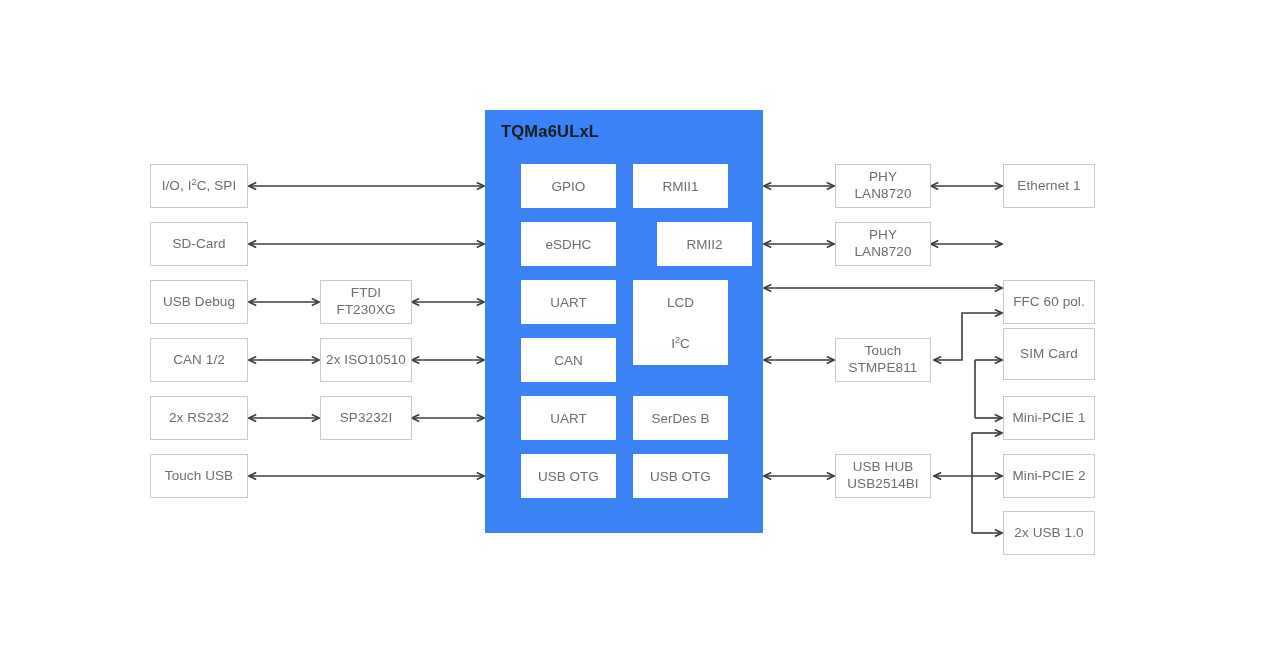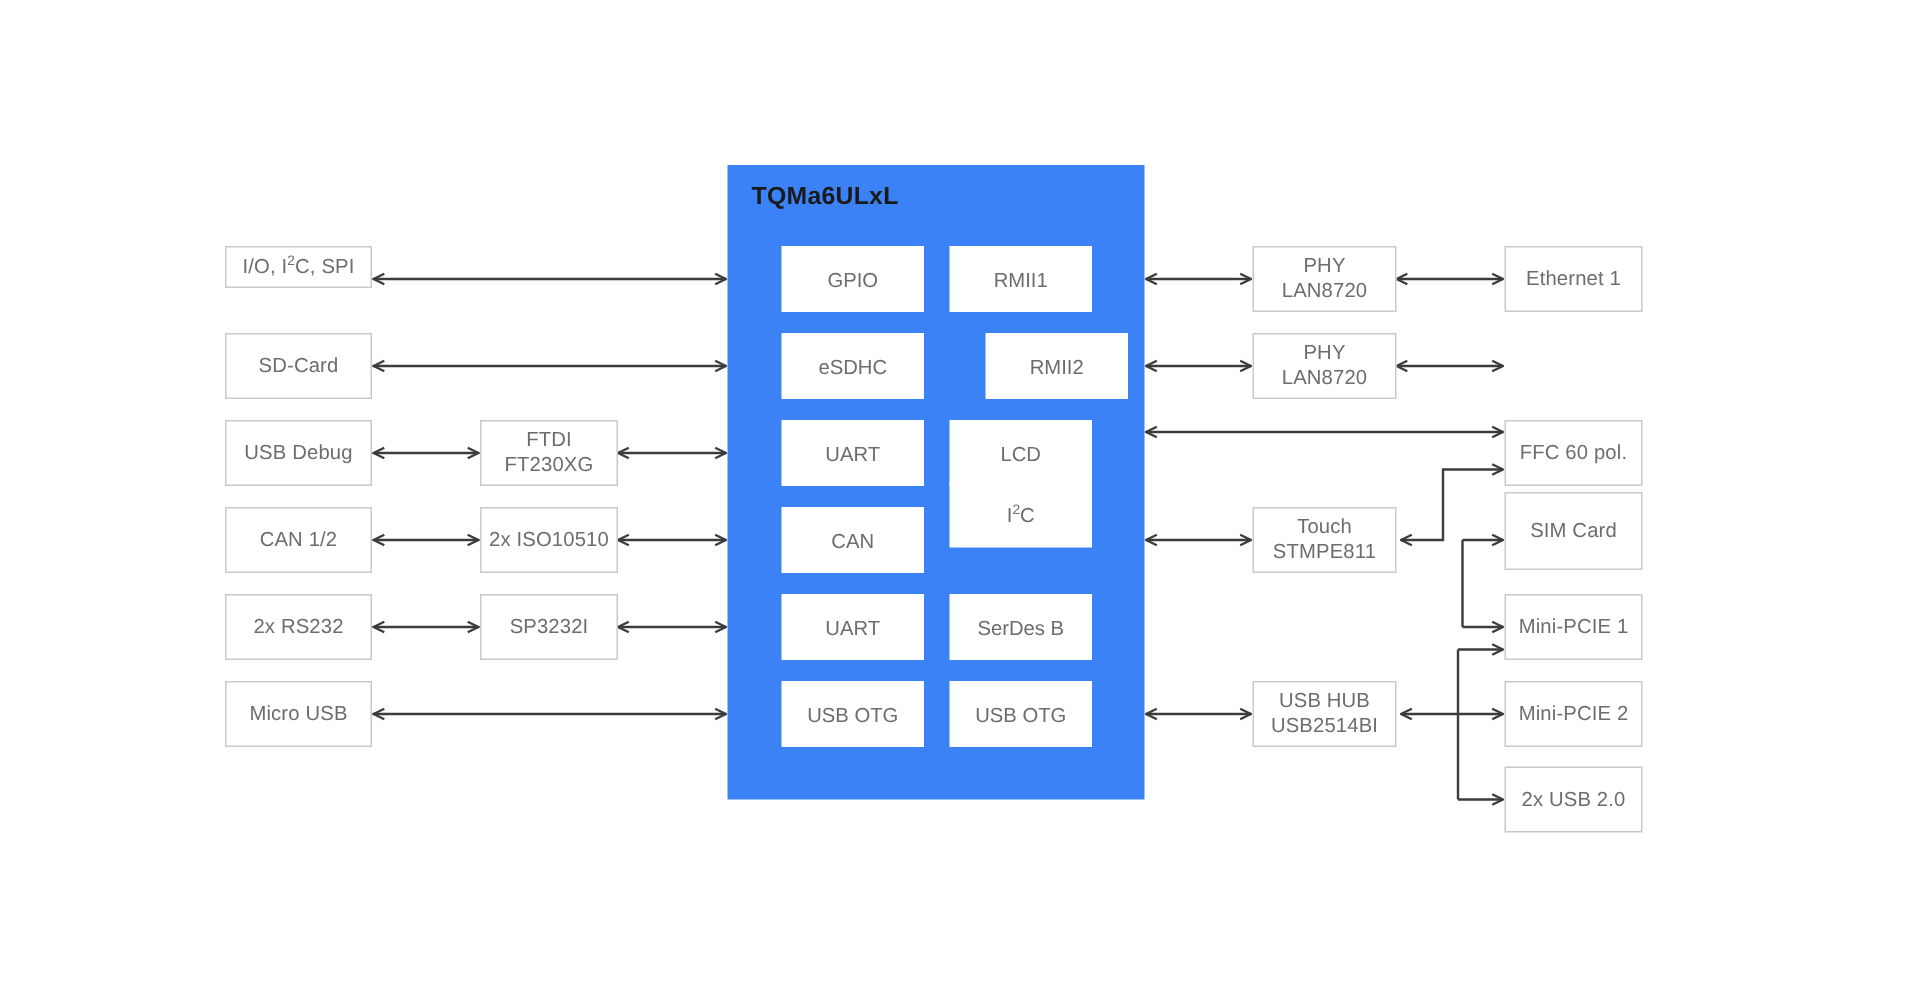--- a/index.html
+++ b/index.html
@@ -131,37 +131,37 @@
     <polyline points="975,418 1002,418" marker-end="url(#ah)"></polyline>
 
     <line x1="764" y1="476" x2="834" y2="476" marker-start="url(#ah-start)" marker-end="url(#ah)"></line>
 
     <line x1="934" y1="476" x2="1002" y2="476" marker-start="url(#ah-start)" marker-end="url(#ah)"></line>
     <polyline points="972,433 972,533"></polyline>
     <polyline points="972,433 1002,433" marker-end="url(#ah)"></polyline>
     <polyline points="972,533 1002,533" marker-end="url(#ah)"></polyline>
   </svg>
 
-  <div class="box" style="left:150px; top:164px; width:98px; height:28px;">
+  <div class="box" style="left:150px; top:164px; width:98px; height:44px;">
     <span>I/O, I<sup>2</sup>C, SPI</span>
   </div>
   <div class="box" style="left:150px; top:222px; width:98px; height:44px;">
     <span>SD-Card</span>
   </div>
   <div class="box" style="left:150px; top:280px; width:98px; height:44px;">
     <span>USB Debug</span>
   </div>
   <div class="box" style="left:150px; top:338px; width:98px; height:44px;">
     <span>CAN 1/2</span>
   </div>
   <div class="box" style="left:150px; top:396px; width:98px; height:44px;">
     <span>2x RS232</span>
   </div>
   <div class="box" style="left:150px; top:454px; width:98px; height:44px;">
-    <span>Micro USB</span>
+    <span>Touch USB</span>
   </div>
 
   <div class="box" style="left:320px; top:280px; width:92px; height:44px;">
     <span>FTDI</span>
     <span class="l2">FT230XG</span>
   </div>
   <div class="box" style="left:320px; top:338px; width:92px; height:44px;">
     <span>2x ISO10510</span>
   </div>
   <div class="box" style="left:320px; top:396px; width:92px; height:44px;">
@@ -236,16 +236,16 @@
   <div class="box" style="left:1003px; top:328px; width:92px; height:52px;">
     <span>SIM Card</span>
   </div>
   <div class="box" style="left:1003px; top:396px; width:92px; height:44px;">
     <span>Mini-PCIE 1</span>
   </div>
   <div class="box" style="left:1003px; top:454px; width:92px; height:44px;">
     <span>Mini-PCIE 2</span>
   </div>
   <div class="box" style="left:1003px; top:511px; width:92px; height:44px;">
-    <span>2x USB 2.0</span>
+    <span>2x USB 1.0</span>
   </div>
 
 </div>
 
 </body></html>

